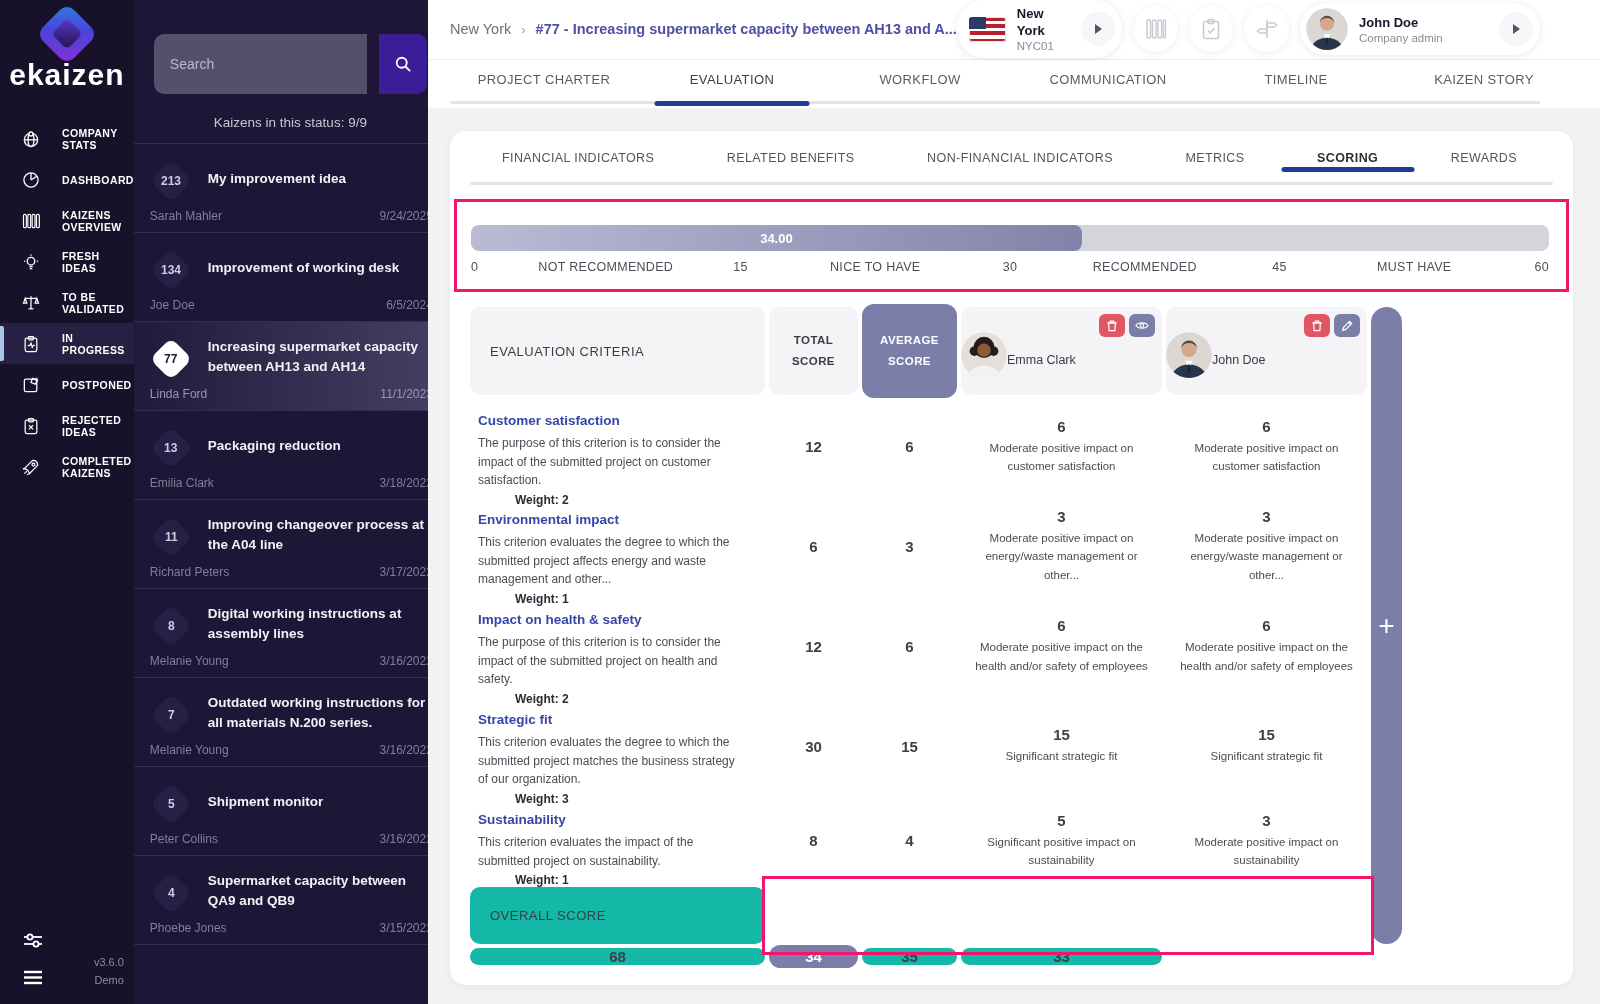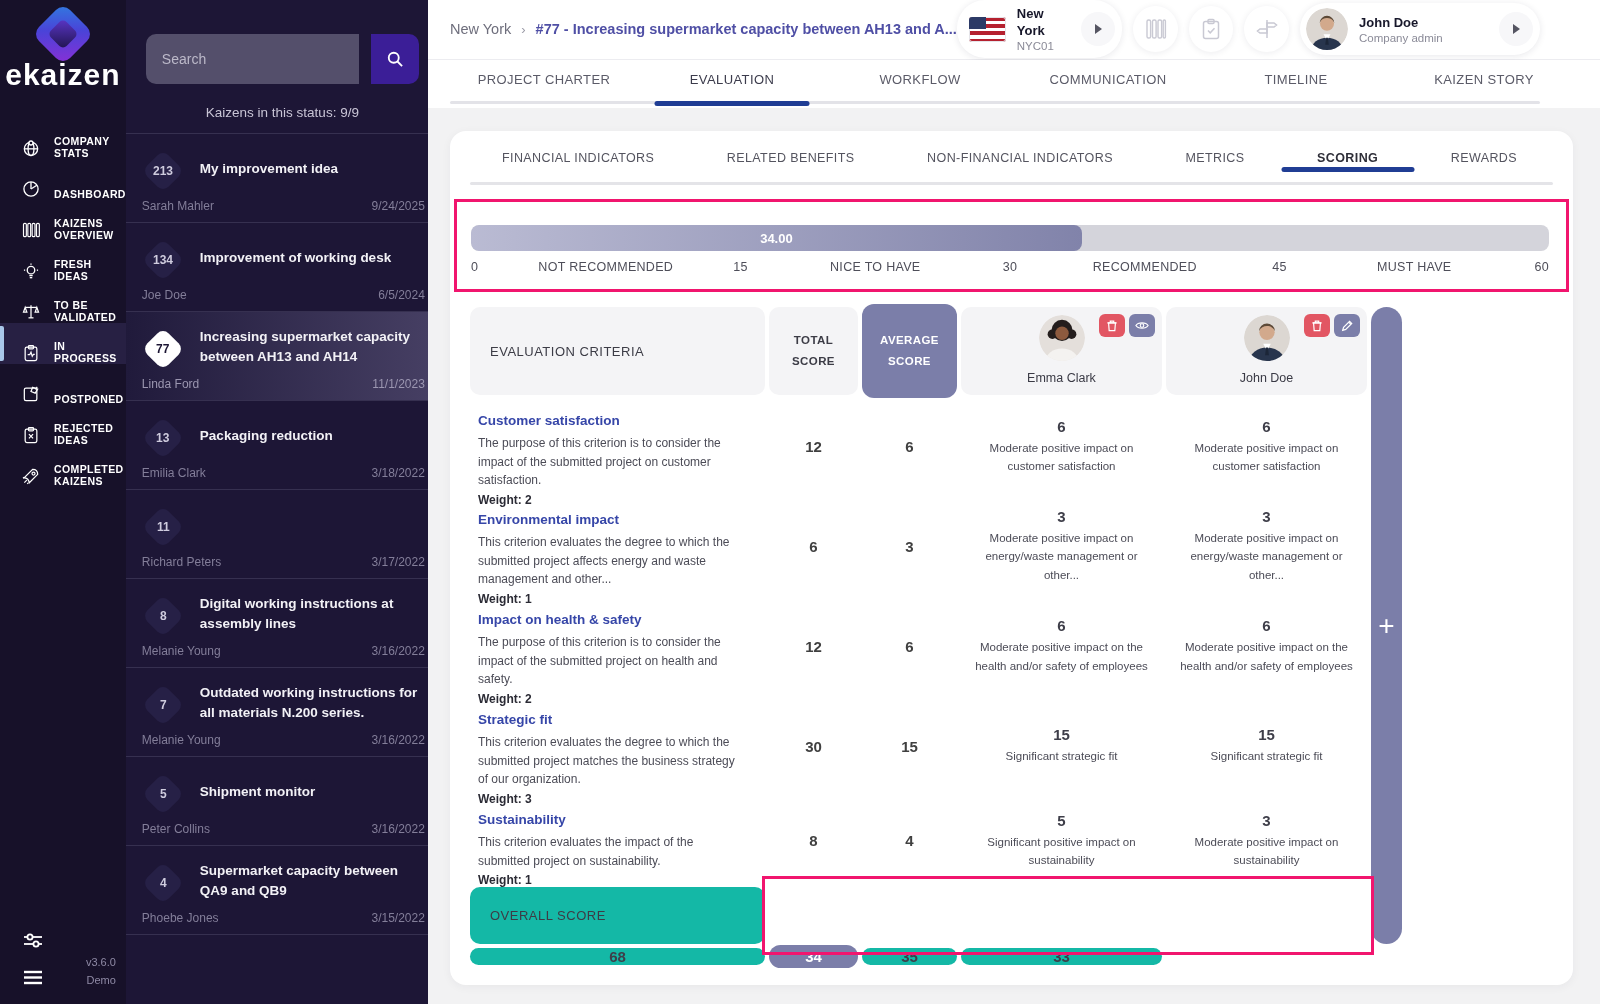--- a/index.html
+++ b/index.html
@@ -10,32 +10,32 @@
   
   .sidebar { width:428px; display:flex; flex-shrink:0; }
   .nav-col { width:167px; background:#171129; display:flex; flex-direction:column; position:relative; }
   .logo-wrap { padding:12px 0 0; display:flex; flex-direction:column; align-items:center; }
   .logo-mark { width:44px; height:44px; border-radius:10px; transform:rotate(45deg);
     background:linear-gradient(135deg,#2f7de0 0%, #4a43d8 45%, #8b2fd6 100%); position:relative; }
   .logo-mark::after { content:""; position:absolute; inset:11px; border-radius:5px;
     background:linear-gradient(315deg,#20144d 0%, #5b36c9 100%); }
   .logo-text { color:#fff; font-size:30px; font-weight:700; letter-spacing:1px; margin-top:2px; }
   .menu { margin-top:26px; }
-  .menu-item { height:41px; display:flex; align-items:flex-end; gap:12px; padding-left:20px; cursor:pointer; position:relative; }
+  .menu-item { height:41px; display:flex; align-items:center; gap:20px; padding-left:20px; cursor:pointer; position:relative; }
   .menu-item .mi-icon { width:22px; height:22px; display:grid; place-items:center; flex-shrink:0; }
   .menu-item .mi-label { color:#ffffff; font-size:10.5px; font-weight:700; letter-spacing:.4px; }
   .menu-item.active { background:#272043; }
   .menu-item.active::before { content:""; position:absolute; left:0; top:3px; bottom:3px; width:4px; background:#a9c7e9; border-radius:0 2px 2px 0; }
   .nav-bottom { margin-top:auto; padding:0 10px 14px 20px; }
   .nb-icon { width:26px; height:26px; display:grid; place-items:center; cursor:pointer; }
   .nb-row { display:flex; align-items:flex-end; }
   .version-box { margin-left:auto; text-align:right; color:#8f8aa5; font-size:11px; line-height:1.7; }
 
   .list-col { flex:1; background:#1d1636; display:flex; flex-direction:column; }
-  .search-row { margin:34px 20px 0; display:flex; height:50px;gap:12px; }
+  .search-row { margin:34px 20px 0; display:flex; height:60px;gap:12px; }
   .search-input { flex:1; background:#544f6b; border:none; outline:none; border-radius:10px 0 0 10px;
     color:#e8e6ef; font-size:14px; padding:0 16px; font-family:"Liberation Sans", sans-serif; }
   .search-input::placeholder { color:#bcb9c9; }
   .search-btn { width:48px; background:#3b1e97; border:none; border-radius:0 10px 10px 0; cursor:pointer; display:grid; place-items:center; }
   .status-line { text-align:center; color:#c9c5d6; font-size:13.5px; margin:21px 0 13px; }
   .kaizen-list { flex:1; overflow:hidden; border-top:1px solid #363050; }
   .k-item { padding:13px 14px 9px 16px; border-bottom:1px solid #363050; cursor:pointer; }
   .k-top { display:flex; align-items:center; gap:22px; min-height:44px; }
   .diamond { width:30px; height:30px; margin:4px 0 0 6px; background:#262046; border-radius:8px; transform:rotate(45deg);
     display:grid; place-items:center; flex-shrink:0; }
@@ -97,32 +97,32 @@
   .score-scale span.edge-r { transform:translateX(-100%); }
 
   .etable { margin-top:15px; display:grid; grid-template-columns:295px 89px 95px 201px 201px 31px;
     grid-template-rows:88px 95px 96px 96px 96px 85px 57px; gap:4px; position:relative; }
   .trow { display:contents; }
   .hcell { background:#f4f4f6; border-radius:10px; }
   .h-criteria { display:flex; align-items:center; padding-left:20px; font-size:13px; letter-spacing:.5px; color:#3c3c46; }
   .h-score { display:grid; place-items:center; text-align:center; font-size:11.5px; font-weight:700;
     letter-spacing:.4px; color:#3c3c46; line-height:1.8; }
   .h-avg { background:#7b7ea9; color:#fff; border-radius:12px; margin:-3px 0; }
-  .h-eval { position:relative; display:flex; flex-direction:column; align-items:center; padding-top:8px; }
+  .h-eval { position:relative; display:flex; flex-direction:row; align-items:center; padding-top:8px; }
   .h-eval .avatar { width:46px; height:46px; }
   .h-eval .ev-name { margin-top:10px; font-size:12.5px; color:#3a3a45; }
   .ev-actions { position:absolute; top:7px; right:7px; display:flex; gap:4px; }
   .act-btn { width:26px; height:23px; border:none; border-radius:6px; display:grid; place-items:center; cursor:pointer; }
   .act-red { background:#e25663; }
   .act-purple { background:#7b7ea9; }
 
   .crit { padding:14px 18px 0 8px; }
   .crit-title { color:#3646a8; font-size:13.5px; font-weight:700; }
   .crit-desc { font-size:12px; color:#4c4c57; line-height:1.55; margin-top:6px; }
-  .crit-weight { font-size:12px; font-weight:700; color:#2b2b35; margin-top:3px; }
+  .crit-weight { font-size:12px; font-weight:700; color:#2b2b35; margin-top:3px;margin-left:37px; }
   .num { display:grid; place-items:center; font-size:15px; font-weight:700; color:#404040; }
   .escore { display:flex; flex-direction:column; align-items:center; justify-content:center; text-align:center; padding:0 8px; }
   .escore .ev-val { font-size:15px; font-weight:700; color:#3e3e49; }
   .escore .ev-note { font-size:11.5px; color:#4c4c57; line-height:1.6; margin-top:4px; }
 
   .ocell { background:#14b8a6; border-radius:10px; display:grid; place-items:center;
     font-size:15px; font-weight:700; color:#3e3e49; }
   .o-label { place-items:center start; padding-left:20px; font-size:13px; font-weight:400; letter-spacing:.5px; color:#3c3c46; }
   .o-avg { background:#7b7ea9; color:#fff; border-radius:14px; margin:-3px 0; }
   .overall-annotation { grid-column:2 / 6; grid-row:7; margin:-11px -7px; border:3px solid #f1156e;
@@ -335,20 +335,21 @@
           <div class="k-meta">
               <span>Emilia Clark</span>
               <span>3/18/2022</span>
             </div>
         </div>
         <div class="k-item">
           <div class="k-top">
               <div class="diamond">
                 <span>11</span>
               </div>
+            <div class="k-title">Improving changeover process at the A04 line</div>
             </div>
           <div class="k-meta">
               <span>Richard Peters</span>
               <span>3/17/2022</span>
             </div>
         </div>
         <div class="k-item">
           <div class="k-top">
               <div class="diamond">
                 <span>8</span>

